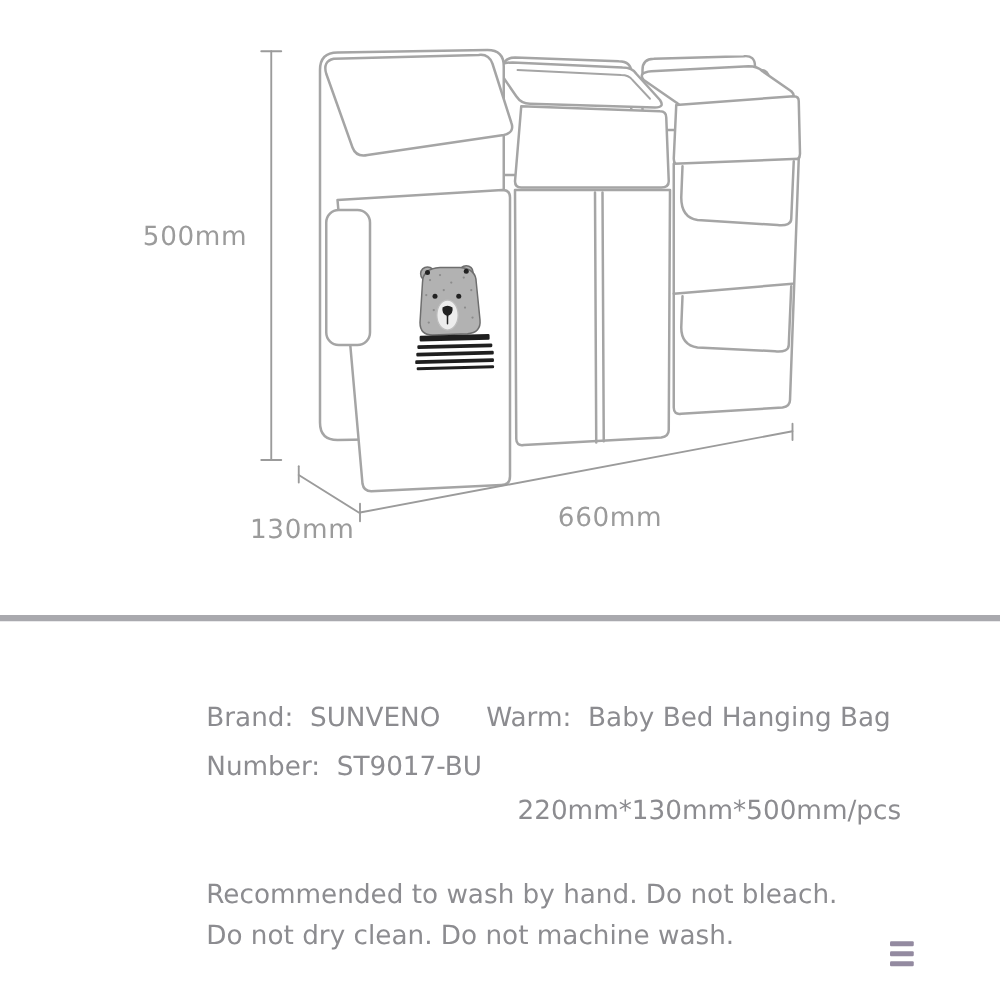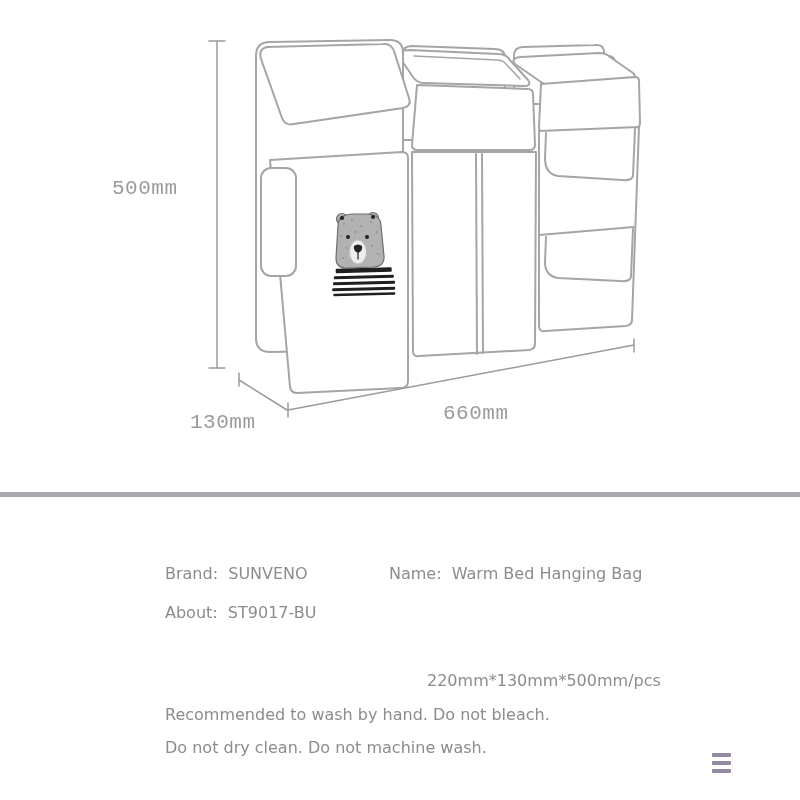--- a/index.html
+++ b/index.html
@@ -3,34 +3,34 @@
 <meta charset="utf-8">
 <style>
   html,body{margin:0;padding:0;}
   body{
     width:800px;height:800px;background:#ffffff;position:relative;overflow:hidden;
     font-family:"DejaVu Sans","Liberation Sans",sans-serif;
   }
   .stage{position:absolute;inset:0;}
   svg.drawing{position:absolute;left:0;top:0;}
   .dim{
-    position:absolute;color:#9b9b9b;font-size:21px;
-    letter-spacing:.5px;line-height:24px;font-family:Liberation Mono, monospace;
+    position:absolute;color:#9b9b9b;font-size:21px;text-align:center;
+    letter-spacing:.5px;line-height:24px;
   }
   .dim-h{left:112px;top:177px;width:88px;}
-  .dim-d{left:190px;top:411px;width:80px;}
+  .dim-d{left:200px;top:411px;width:80px;}
   .dim-w{left:443px;top:402px;width:90px;}
   .divider{position:absolute;left:0;top:492px;width:800px;height:5px;background:#a9a9ae;}
-  .spec{position:absolute;left:0;width:800px;height:24px;color:#8c8c90;font-size:16px;line-height:24px;}
+  .spec{position:absolute;left:0;width:800px;height:24px;color:#8c8c90;font-size:21px;line-height:24px;}
   .spec span{position:absolute;white-space:pre;top:0;}
   .r1{top:562px}.r2{top:601px}.r3{top:636px}.r4{top:670px}.r5{top:703px}.r6{top:736px}
   .x-label{left:165px;}
   .x-name{left:389px;}
   .x-size{left:364px;}
-  .x-pcs{left:427px;margin-top:33px;}
+  .x-pcs{left:414px;}
   .menu-icon{
     position:absolute;left:712px;top:753px;width:19px;height:20px;
     display:flex;flex-direction:column;justify-content:space-between;cursor:pointer;
   }
   .menu-icon .bar{height:4px;background:#938aa0;border-radius:1px;}
 </style>
 </head>
 <body>
 
 <div class="stage">
@@ -110,24 +110,24 @@
   </svg>
 
   <div class="dim dim-h">500mm</div>
   <div class="dim dim-d">130mm</div>
   <div class="dim dim-w">660mm</div>
 
   <div class="divider"></div>
 
   <div class="spec r1">
     <span class="x-label">Brand:  SUNVENO</span>
-    <span class="x-name">Name:  Warm Bed Hanging Bag</span>
+    <span class="x-name">Warm:  Baby Bed Hanging Bag</span>
   </div>
   <div class="spec r2">
-    <span class="x-label">About:  ST9017-BU</span>
+    <span class="x-label">Number:  ST9017-BU</span>
   </div>
   <div class="spec r3">
     <span class="x-pcs">220mm*130mm*500mm/pcs</span>
   </div>
   <div class="spec r5">
     <span class="x-label">Recommended to wash by hand. Do not bleach.</span>
   </div>
   <div class="spec r6">
     <span class="x-label">Do not dry clean. Do not machine wash.</span>
   </div>

